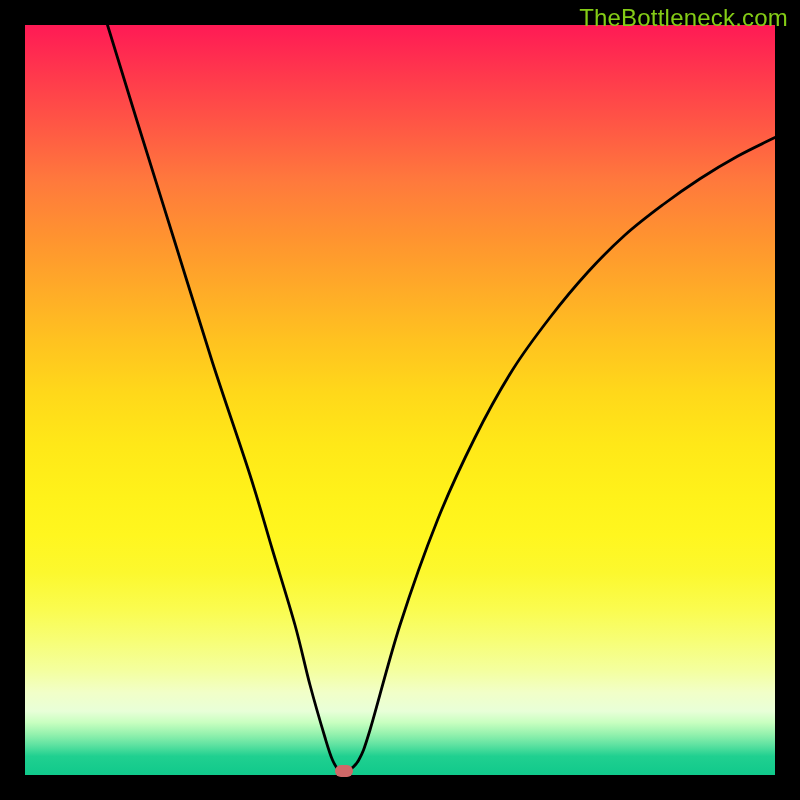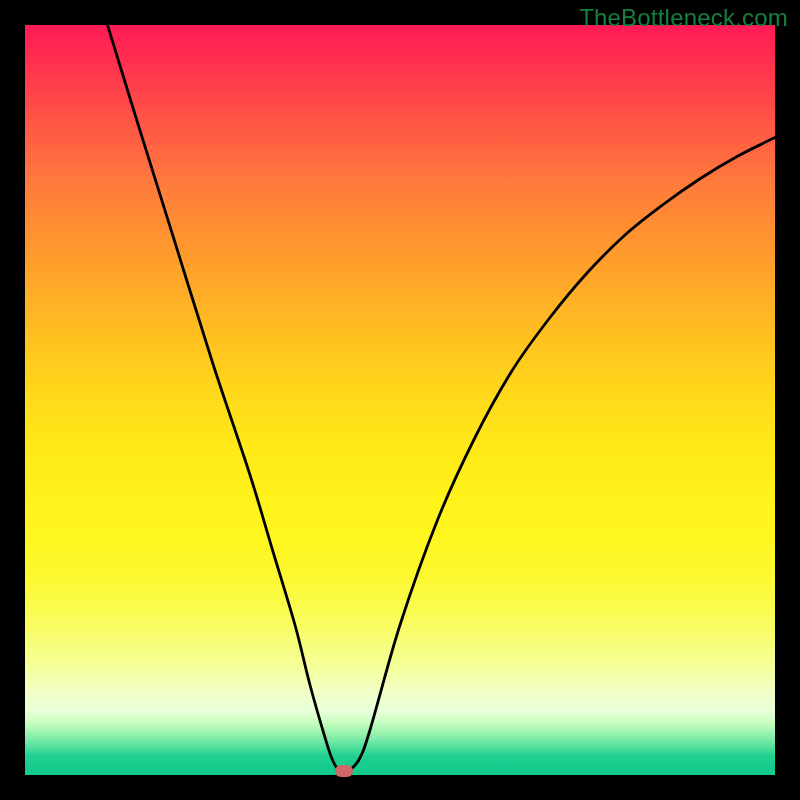--- a/index.html
+++ b/index.html
@@ -9,21 +9,21 @@
     height: 800px;
     background: #000;
     position: relative;
     overflow: hidden;
     font-family: Arial, Helvetica, sans-serif;
   }
   .watermark {
     position: absolute;
     top: 4px;
     right: 12px;
-    color: #15803d;
+    color: #84cc16;
     font-size: 24px;
     font-weight: 500;
     z-index: 5;
     letter-spacing: 0.2px;
   }
   .plot-wrap {
     position: absolute;
     left: 0;
     top: 0;
     width: 800px;

